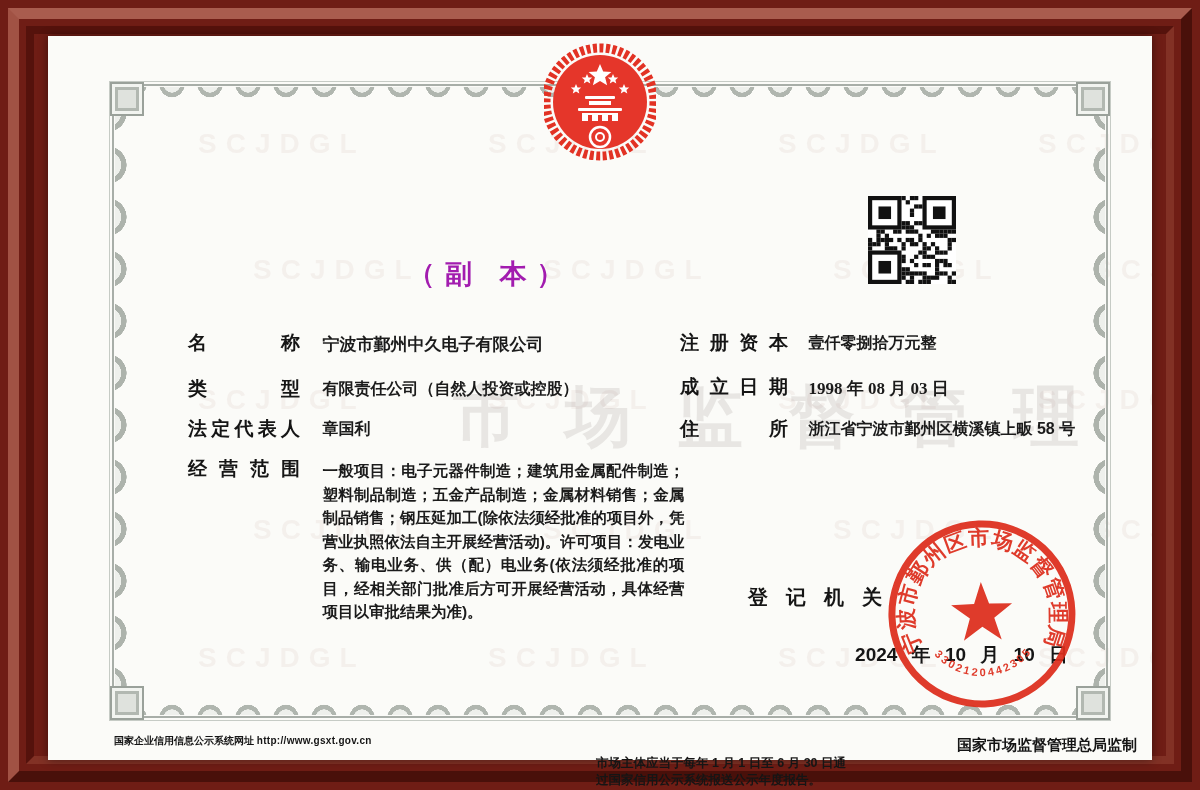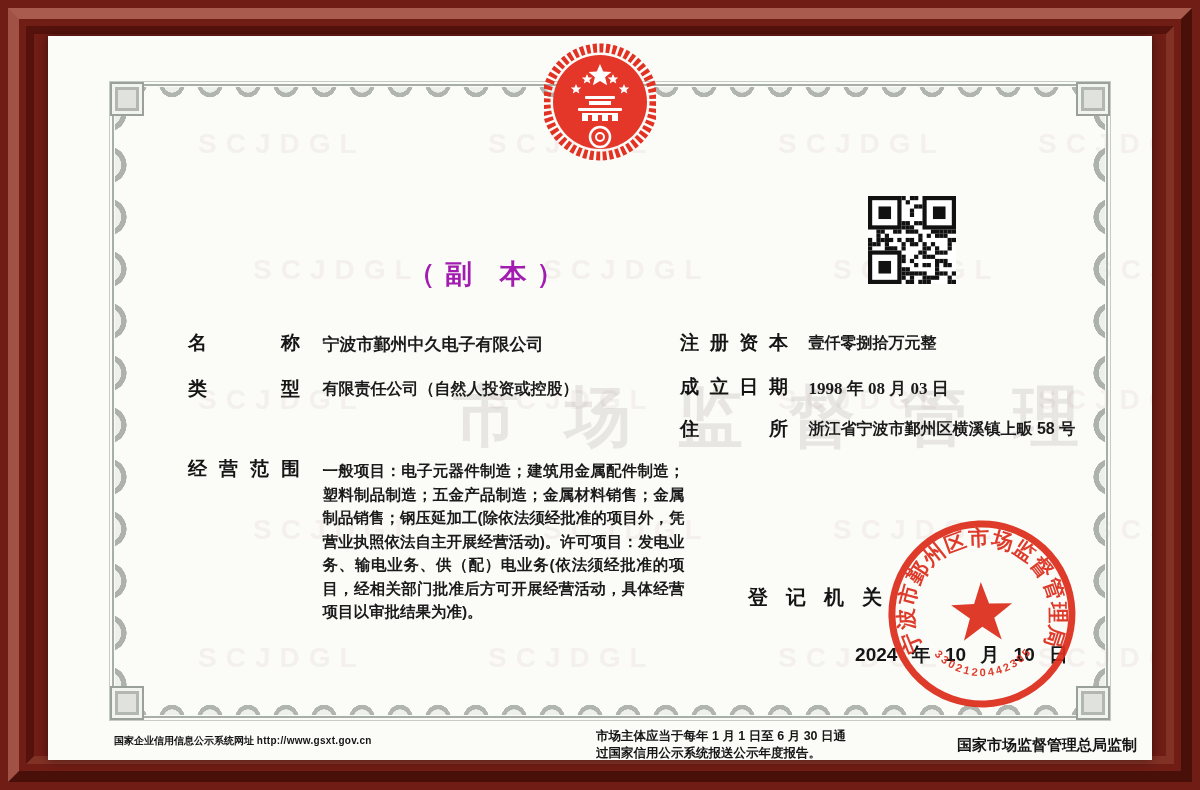--- a/index.html
+++ b/index.html
@@ -65,21 +65,21 @@
   .serifnum{font-family:"Liberation Serif",serif;font-weight:bold;}
   .regorg{position:absolute;left:700px;top:548px;font-weight:bold;font-size:20px;
     letter-spacing:18px;}
   .issue-date{position:absolute;left:740px;top:606px;width:280px;text-align:right;
     font-weight:bold;font-size:19px;word-spacing:9px;}
   .seal{position:absolute;left:836px;top:480px;opacity:.93;pointer-events:none;
     transform:rotate(-2deg);}
   
   .footer-left{position:absolute;left:66px;top:698px;font-size:10px;font-weight:bold;}
   .footer-left .url{font-weight:bold;letter-spacing:.3px;}
-  .footer-mid{position:absolute;left:548px;top:692px;width:258px;font-size:12.5px;
+  .footer-mid{position:absolute;left:548px;top:719px;width:258px;font-size:12.5px;
     line-height:17px;font-weight:bold;}
   .footer-right{position:absolute;left:882px;top:700px;font-size:15px;font-weight:bold;padding-left:27px;}
 </style>
 </head>
 <body>
 
 <div class="frame">
   <div class="bevel1"></div>
   <div class="bevel2"></div>
 </div>
@@ -282,20 +282,24 @@
         </svg></div>
 
     <div class="frow" style="left:140px;top:340px">
       <span class="flabel w-l">类型</span>
       <span class="fvalue" style="margin-left:18px">有限责任公司（自然人投资或控股）</span>
     </div>
     <div class="frow" style="left:140px;top:294px">
       <span class="flabel w-l">名称</span>
       <span class="fvalue" style="margin-left:18px;font-size:17px">宁波市鄞州中久电子有限公司</span>
     </div>
+    <div class="frow" style="left:140px;top:380px">
+      <span class="flabel w-l">法定代表人</span>
+      <span class="fvalue" style="margin-left:18px">章国利</span>
+    </div>
     <div class="frow" style="left:140px;top:420px">
       <span class="flabel w-l">经营范围</span>
       <span class="fvalue scope-val" style="margin-left:18px">一般项目：电子元器件制造；建筑用金属配件制造；塑料制品制造；五金产品制造；金属材料销售；金属制品销售；钢压延加工(除依法须经批准的项目外，凭营业执照依法自主开展经营活动)。许可项目：发电业务、输电业务、供（配）电业务(依法须经批准的项目，经相关部门批准后方可开展经营活动，具体经营项目以审批结果为准)。</span>
     </div>
 
     <div class="frow" style="left:632px;top:294px">
       <span class="flabel w-r">注册资本</span>
       <span class="fvalue" style="margin-left:16px">壹仟零捌拾万元整</span>
     </div>
     <div class="frow" style="left:632px;top:338px">

